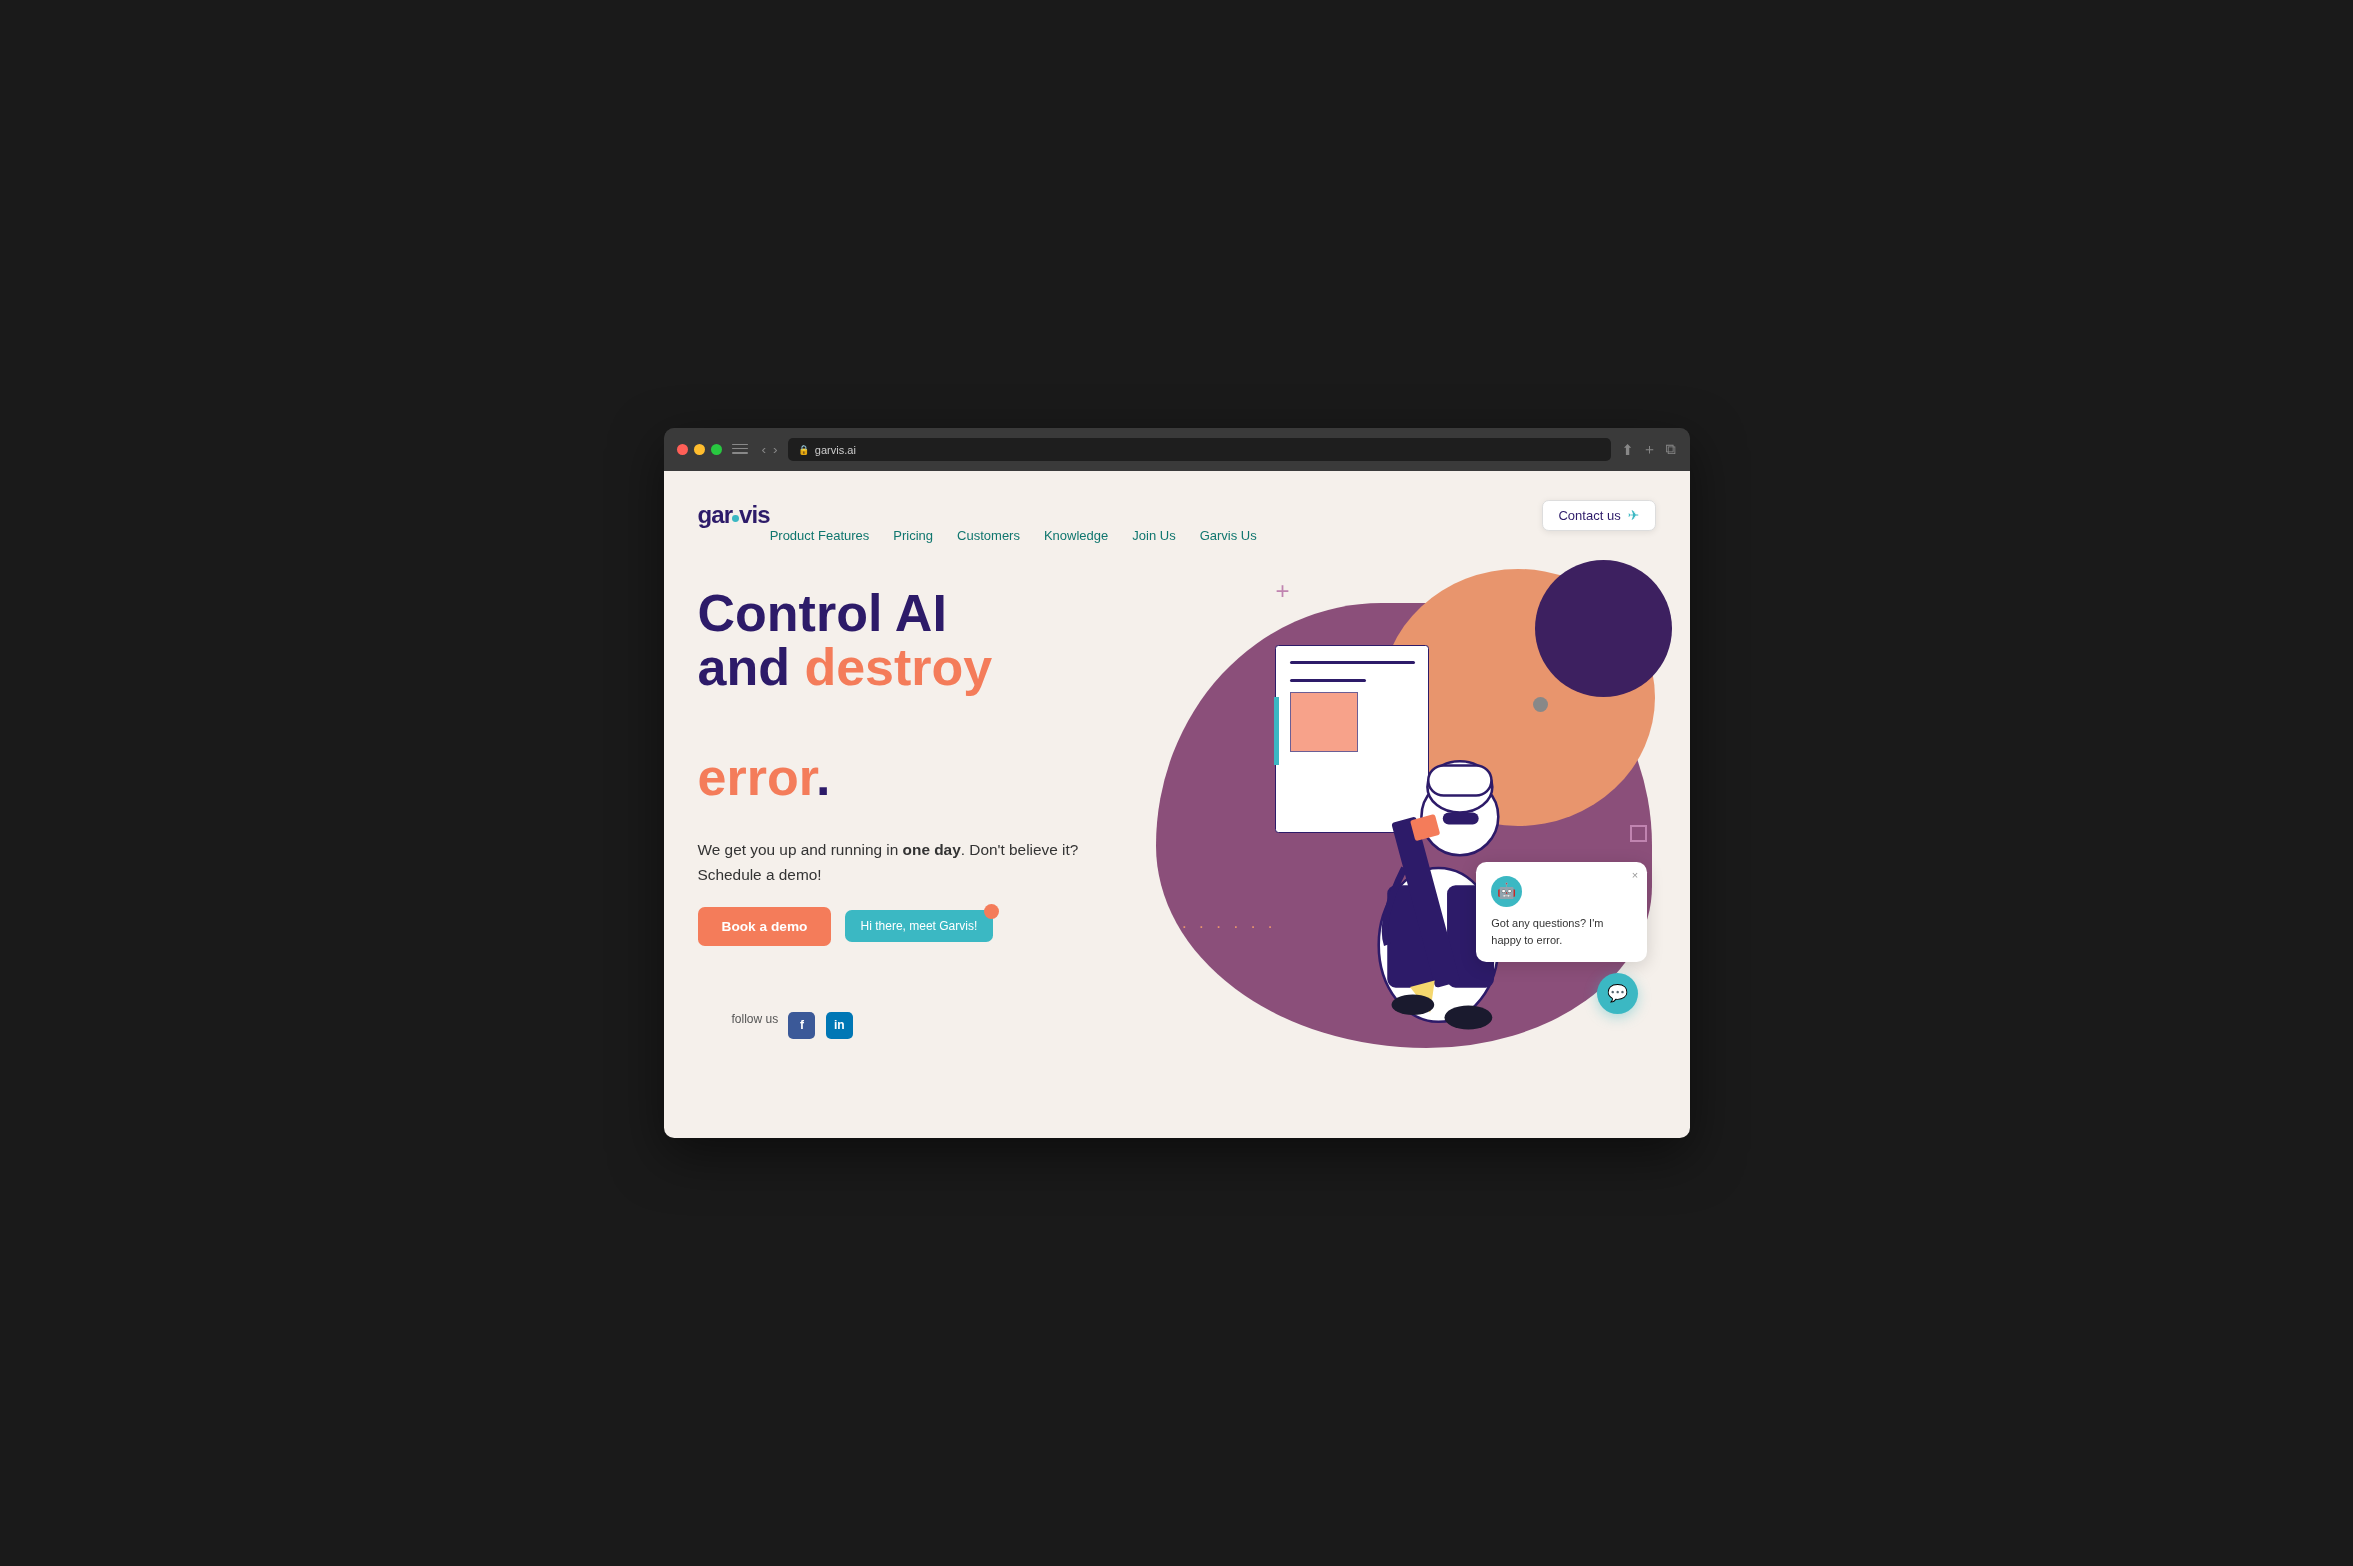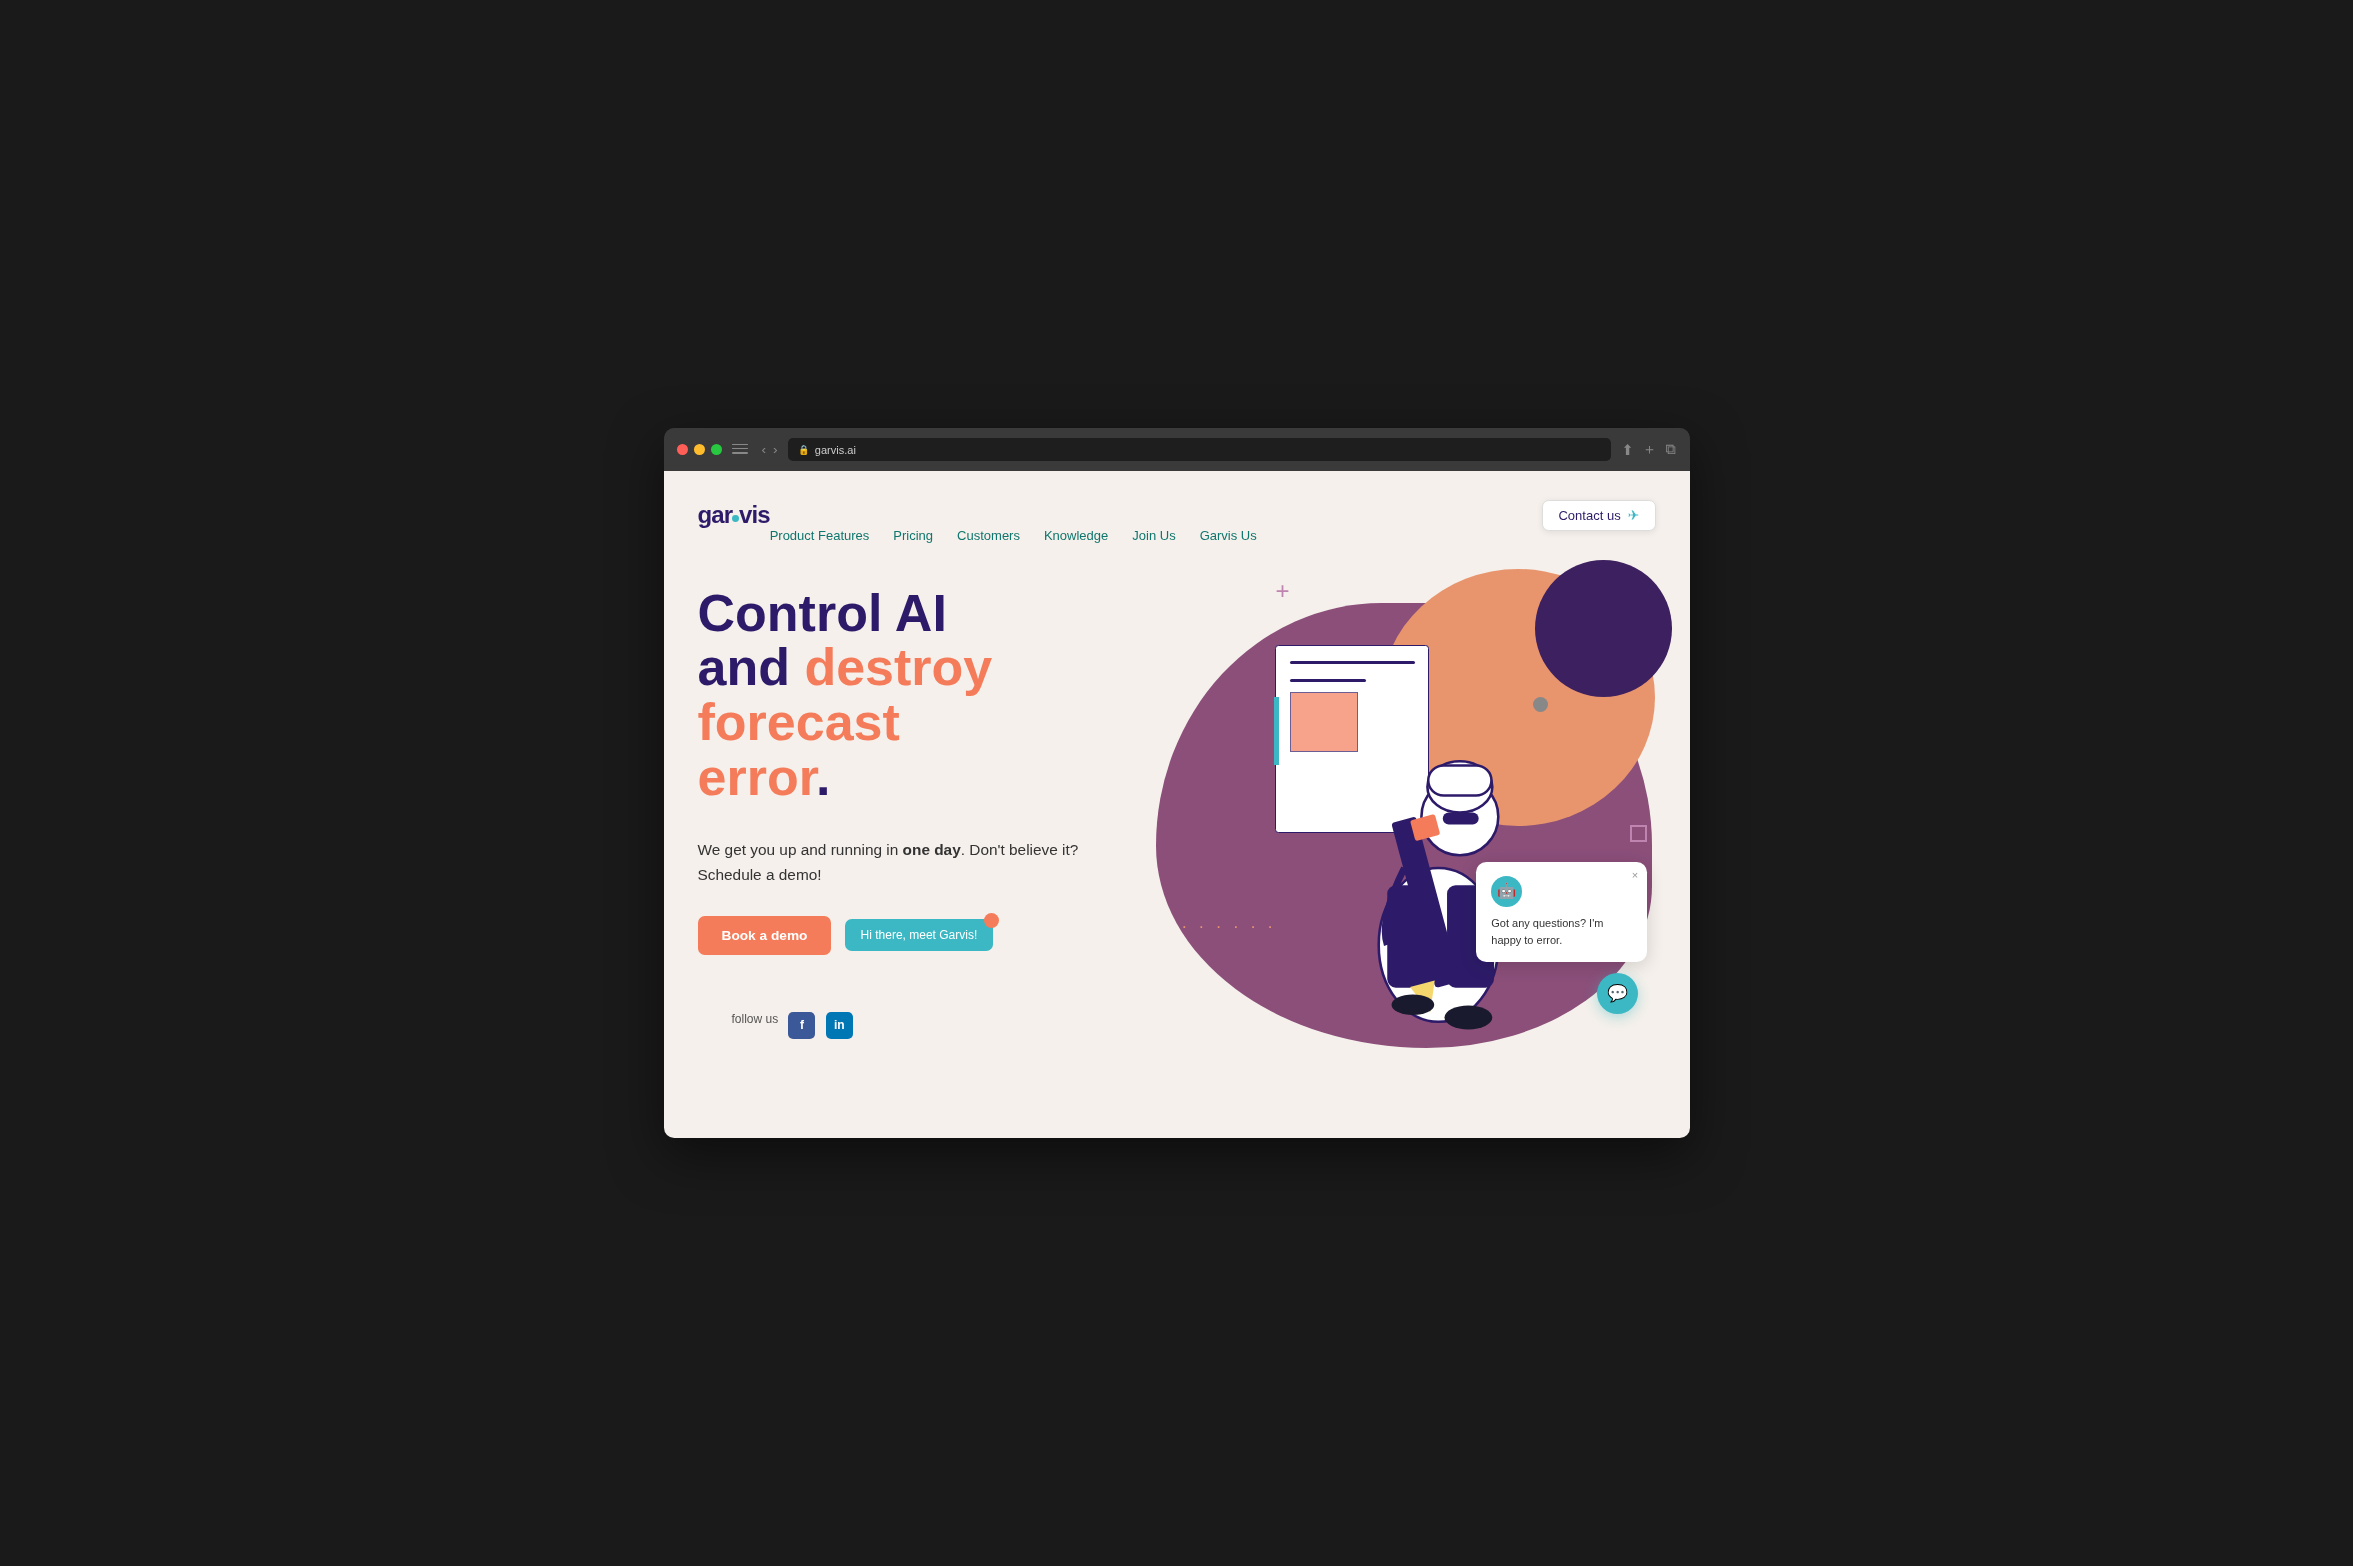--- a/index.html
+++ b/index.html
@@ -196,21 +196,21 @@
     }
 
     .headline-orange {
       color: #f47c5a;
     }
 
     .hero-description {
       font-size: 15.4px;
       color: #333;
       line-height: 1.6;
-      margin-bottom: 28px;
+      margin-bottom: 19px;
       max-width: 428px;
     }
 
     .hero-description strong {
       font-weight: 700;
     }
 
     .hero-buttons {
       display: flex;
       gap: 13.7px;
@@ -520,21 +520,21 @@
         <span>Contact us</span>
         <span class="send-icon">✈</span>
       </button>
     </nav>
 
     <section class="hero">
       <div class="hero-left">
         <h1 class="hero-headline">
           <span class="headline-dark">Control AI</span><br>
           <span class="headline-dark">and </span><span class="headline-orange">destroy</span><br>
-          <span class="headline-orange">forecast</span><br>
+          <br>
           <span class="headline-orange">error<span class="headline-dark">.</span></span>
         </h1>
 
         <p class="hero-description">
           <span>We get you up and running in </span><strong>one day</strong><span>. Don't believe it? Schedule a demo!</span>
         </p>
 
         <div class="hero-buttons">
           <button class="btn-demo">Book a demo</button>
           <div class="meet-garvis-tooltip">

